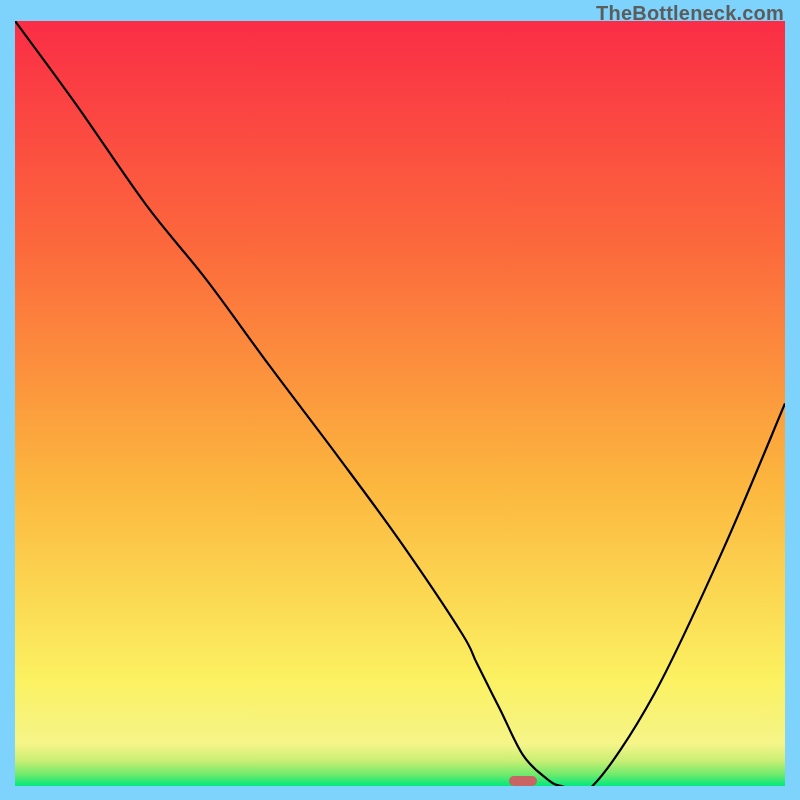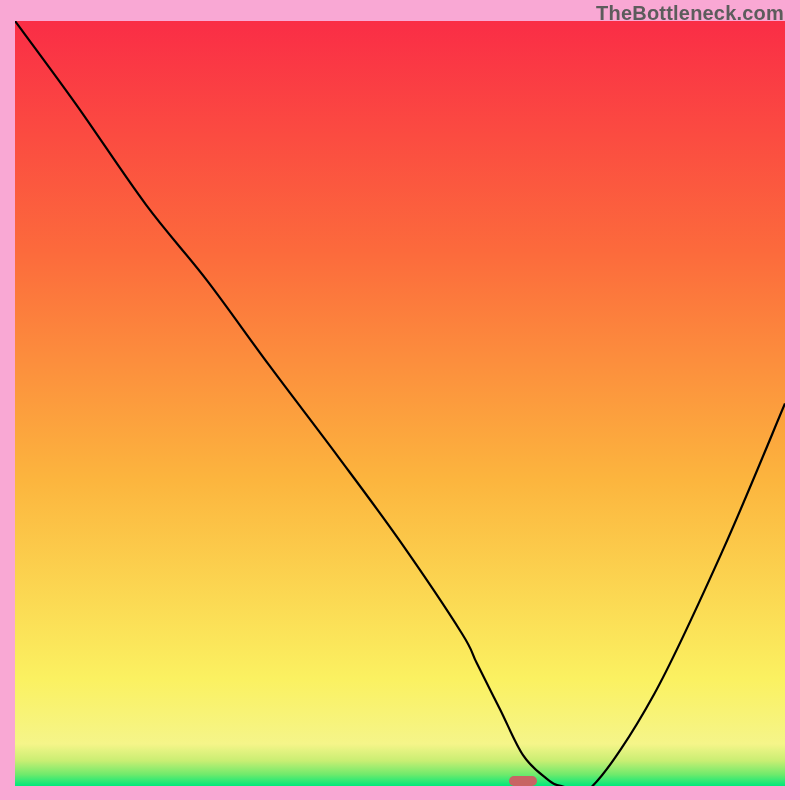--- a/index.html
+++ b/index.html
@@ -1,17 +1,17 @@
 <!DOCTYPE html>
 <html><head>
 <meta charset="utf-8">
 <style>
   * { margin: 0; padding: 0; box-sizing: border-box; }
   html, body { width: 800px; height: 800px; overflow: hidden; background: #000; }
-  .stage { position: relative; width: 800px; height: 800px; background: #f9a8d4; }
+  .stage { position: relative; width: 800px; height: 800px; background: #7dd3fc; }
   .plot-area {
     position: absolute;
     left: 15px;
     top: 21px;
     width: 770px;
     height: 765px;
     overflow: hidden;
   }
   .gradient {
     position: absolute;

